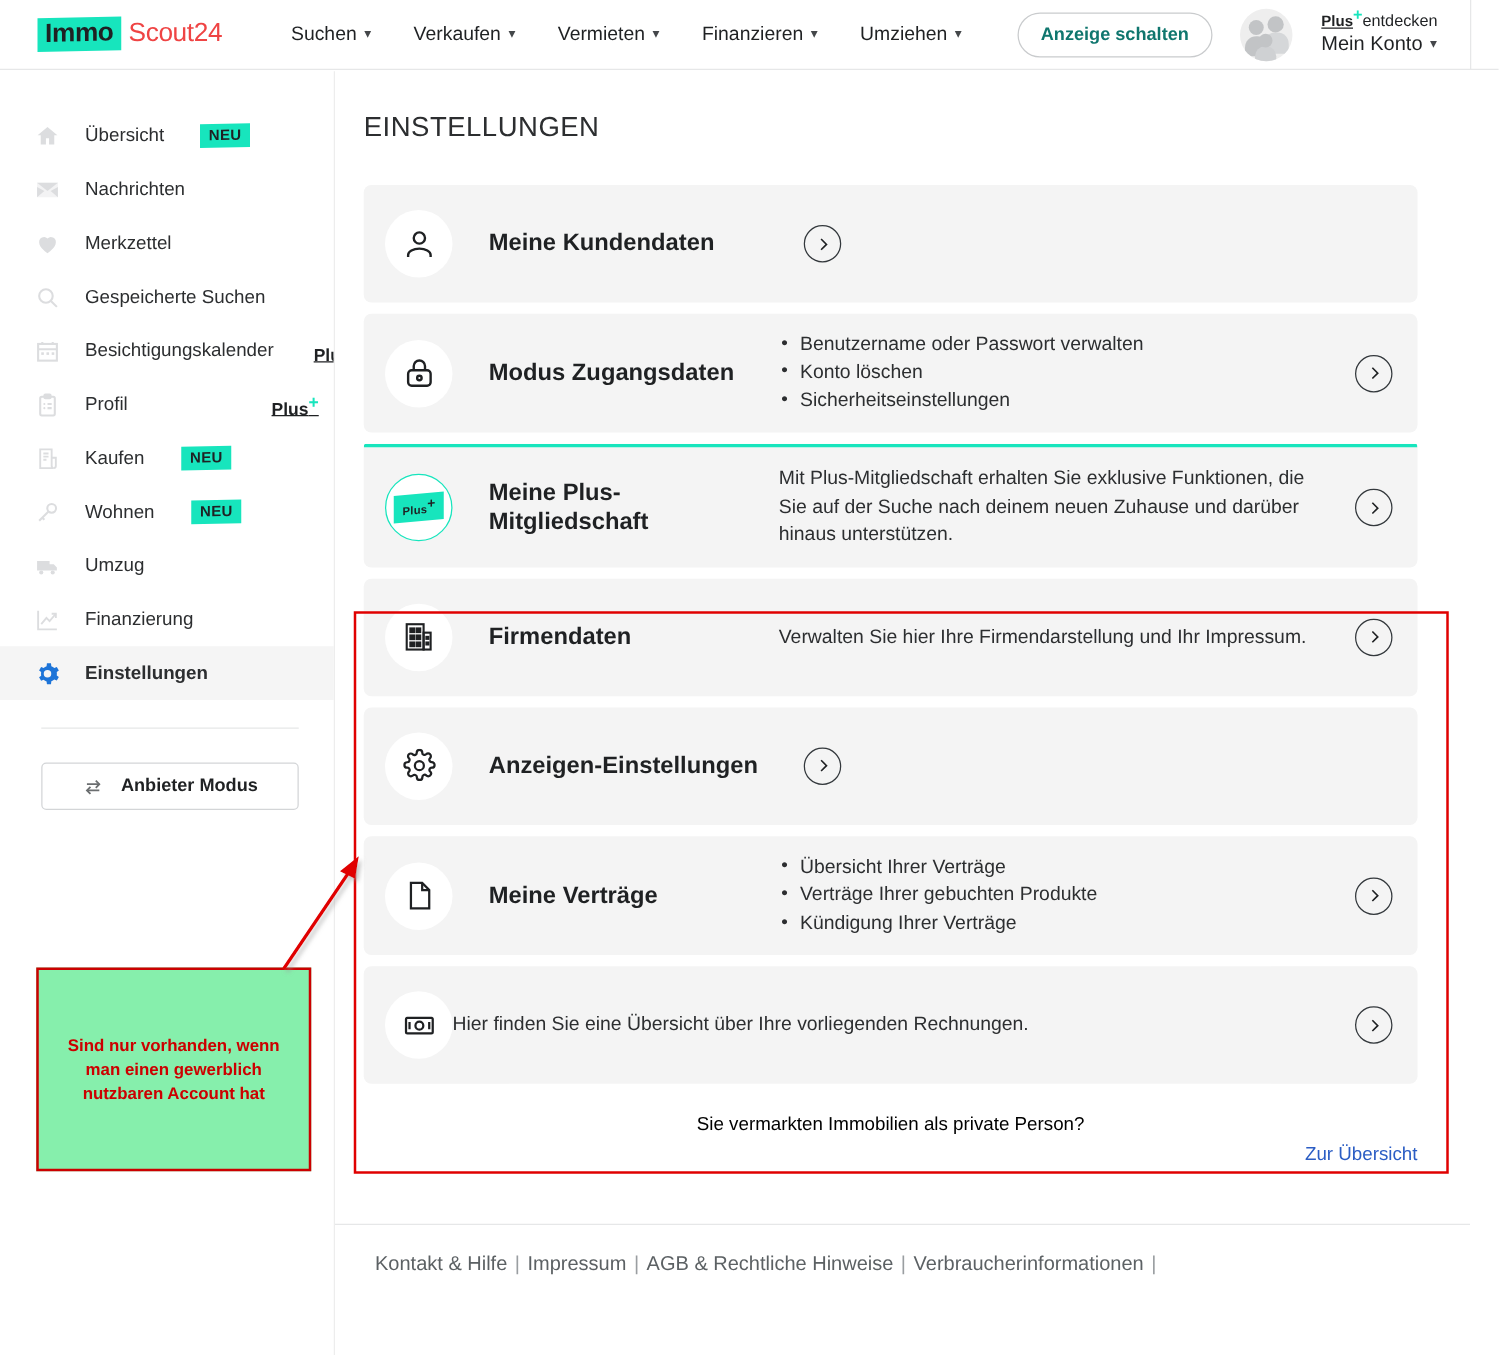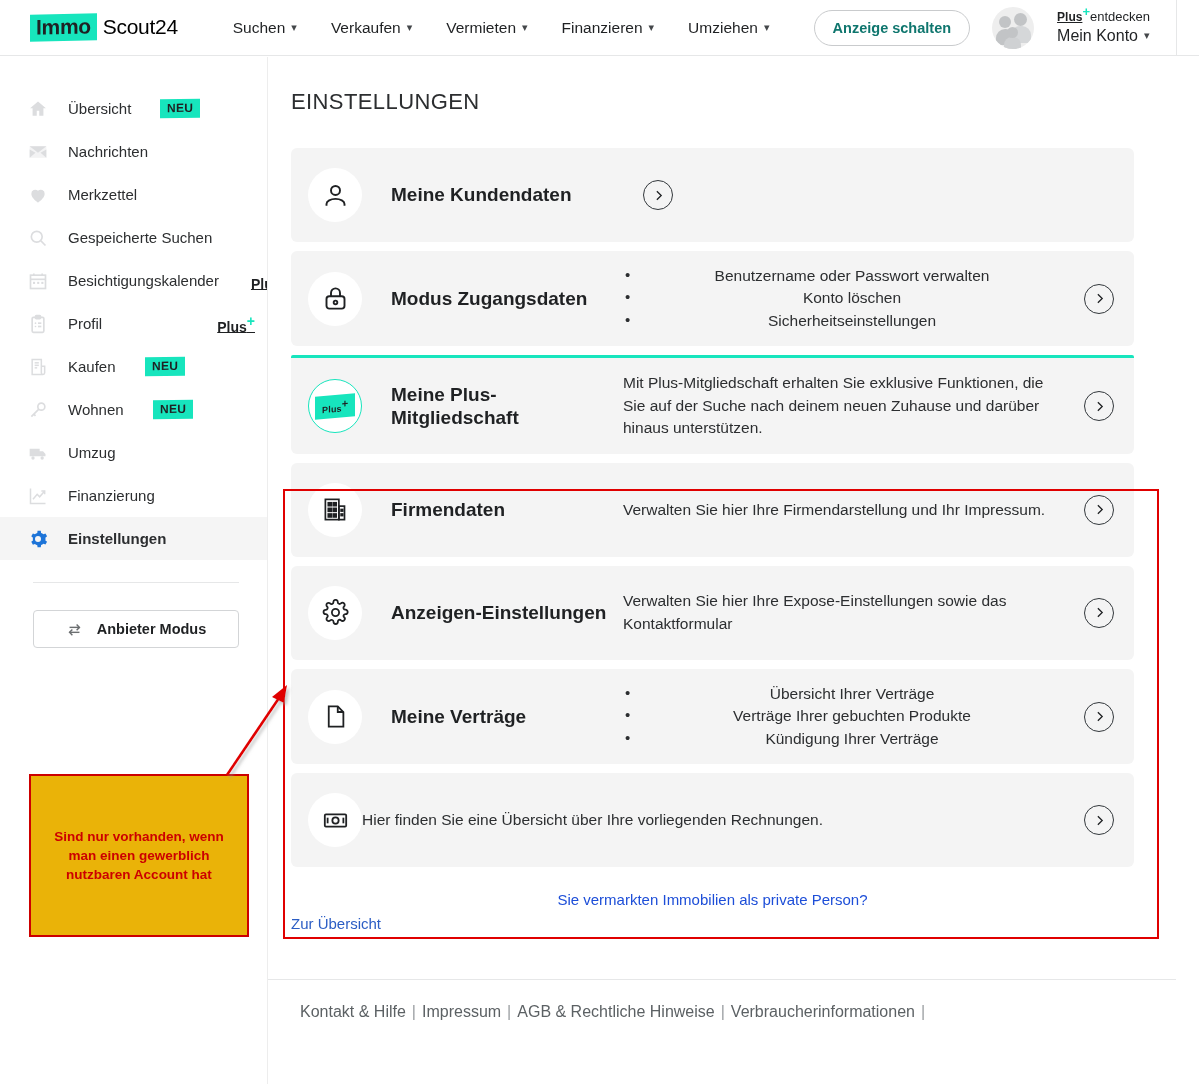--- a/index.html
+++ b/index.html
@@ -30,21 +30,21 @@
     letter-spacing: -0.3px;
   }
   .logo-immo {
     background: #17e5bd;
     color: #1f2123;
     padding: 1px 6px 2px 6px;
     transform: skewY(-1.2deg);
     display: inline-block;
   }
   .logo-scout {
-    color: #000000;
+    color: #ef4444;
     margin-left: 6px;
     font-weight: normal;
   }
   .navlist { display: flex; align-items: center; margin-left: 55px; gap: 34px; }
   .navitem {
     font-size: 15.5px; color: #1f2123; cursor: pointer;
     display: flex; align-items: center; gap: 6px;
   }
   .caret { font-size: 11px; color: #44474a; line-height: 1; }
   .header-right {
@@ -141,53 +141,53 @@
     background: #17e5bd; color: #1f2123; font-size: 9px; font-weight: bold;
     padding: 3px 7px 4px 7px; transform: skewY(-5deg); display: inline-block;
     letter-spacing: 0.2px;
   }
   .plus-chip sup { font-size: 11px; }
   .card-title {
     font-size: 19px; font-weight: bold; color: #1f2123;
     margin-left: 29px; width: 232px; flex: 0 0 232px; line-height: 1.22;
   }
   .card-desc { font-size: 15.5px; color: #2c2e30; line-height: 1.45; flex: 1 1 auto; }
-  .card-desc ul { list-style: none; text-align: center; }
+  .card-desc ul { list-style: none; }
   .card-desc li { position: relative; padding-left: 17px; }
   .card-desc li:before {
     content: "•"; position: absolute; left: 2px; top: -1px; font-size: 15px;
   }
   .chev-btn {
     width: 30px; height: 30px; flex: 0 0 30px; border-radius: 50%;
     border: 1.3px solid #33383c; display: flex; align-items: center;
     justify-content: center; margin-left: 20px; margin-right: 6px; background: transparent;
   }
   .chev-btn svg { width: 13px; height: 13px; color: #1f2123; }
   
   .foot-note {
-    text-align: center; margin-top: 24px; font-size: 15px; color: #1d4ed8;
+    text-align: center; margin-top: 24px; font-size: 15px; color: #000000;
   }
   .foot-link {
-    display: block; text-align: left; margin-top: 7px;
+    display: block; text-align: right; margin-top: 7px;
     font-size: 15px; color: #2b5dc4; text-decoration: none; cursor: pointer;
   }
   .main-hr {
     margin-top: 47px; height: 1px; background: #e6e7e8;
     margin-left: -23px; margin-right: -42px;
   }
   .legal {
     margin-top: 23px; font-size: 16px; color: #5c6164;
     white-space: nowrap; margin-left: 9px;
   }
   .legal span { cursor: pointer; }
   .legal .sep { color: #9a9ea1; margin: 0 6px; }
   
   .anno-box {
     position: absolute; left: 29px; top: 774px; width: 220px; height: 163px;
-    border: 2.5px solid #cc0000; background: #eab308; z-index: 40;
+    border: 2.5px solid #cc0000; background: #86efac; z-index: 40;
     display: flex; align-items: center; justify-content: center;
   }
   .anno-text {
     font-size: 13.5px; font-weight: bold; color: #cc0000;
     text-align: center; line-height: 1.42; padding: 0 8px;
   }
   .anno-rect {
     position: absolute; left: 283px; top: 489px; width: 876px; height: 450px;
     border: 2.5px solid #e00000; z-index: 39; pointer-events: none;
   }
@@ -452,21 +452,20 @@
       </div>
 
       <div class="card">
         <div class="card-icon">
           <svg viewBox="0 0 24 24" fill="none" stroke="currentColor" stroke-width="1.6">
               <circle cx="12" cy="12" r="3.2"></circle>
               <path d="M19.3 14.4a1.6 1.6 0 0 0 .32 1.77l.06.06a1.95 1.95 0 1 1-2.76 2.76l-.06-.06a1.6 1.6 0 0 0-1.77-.32 1.6 1.6 0 0 0-.97 1.47v.17a1.95 1.95 0 0 1-3.9 0v-.09a1.6 1.6 0 0 0-1.05-1.47 1.6 1.6 0 0 0-1.77.32l-.06.06A1.95 1.95 0 1 1 4.58 16.3l.06-.06a1.6 1.6 0 0 0 .32-1.77 1.6 1.6 0 0 0-1.47-.97h-.17a1.95 1.95 0 0 1 0-3.9h.09a1.6 1.6 0 0 0 1.47-1.05 1.6 1.6 0 0 0-.32-1.77l-.06-.06A1.95 1.95 0 1 1 7.26 3.96l.06.06a1.6 1.6 0 0 0 1.77.32h.08a1.6 1.6 0 0 0 .97-1.47v-.17a1.95 1.95 0 0 1 3.9 0v.09a1.6 1.6 0 0 0 .97 1.47 1.6 1.6 0 0 0 1.77-.32l.06-.06a1.95 1.95 0 1 1 2.76 2.76l-.06.06a1.6 1.6 0 0 0-.32 1.77v.08a1.6 1.6 0 0 0 1.47.97h.17a1.95 1.95 0 0 1 0 3.9h-.09a1.6 1.6 0 0 0-1.47.97z"></path>
             </svg>
         </div>
         <div class="card-title">Anzeigen-Einstellungen</div>
-        <div class="card-desc">Verwalten Sie hier Ihre Expose-Einstellungen sowie das Kontaktformular</div>
         <div class="chev-btn">
           <svg viewBox="0 0 24 24" fill="none" stroke="currentColor" stroke-width="2.4">
               <polyline points="9,4 17,12 9,20"></polyline>
             </svg>
         </div>
       </div>
 
       <div class="card">
         <div class="card-icon">
           <svg viewBox="0 0 24 24" fill="none" stroke="currentColor" stroke-width="1.6">

